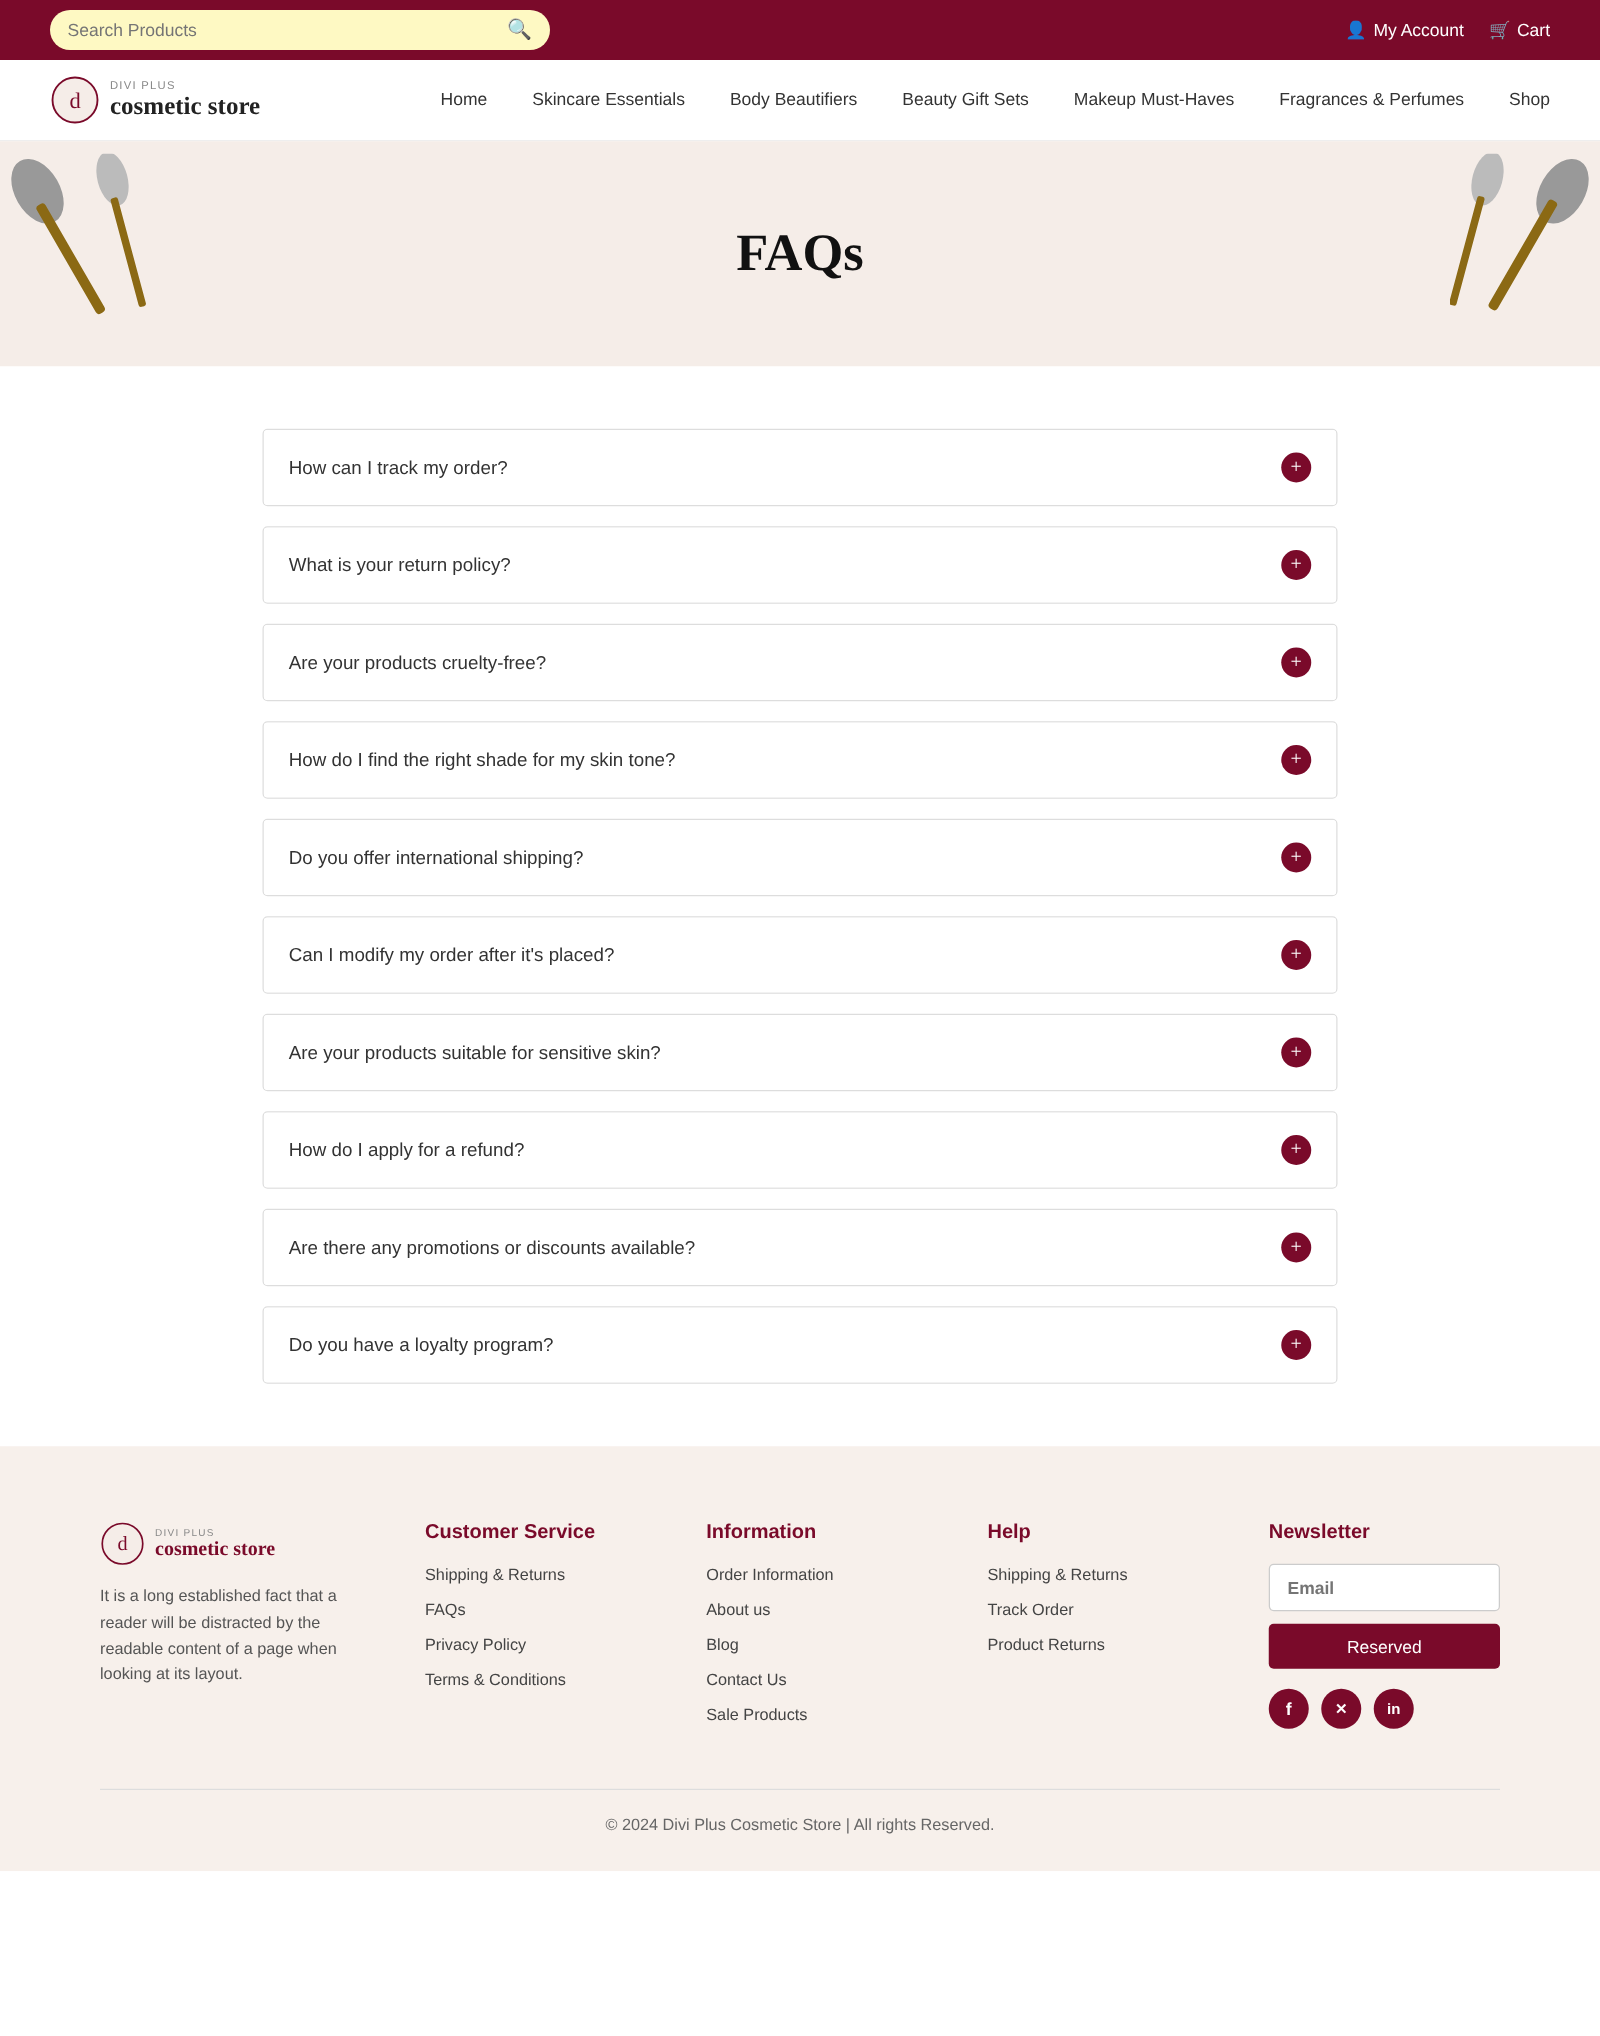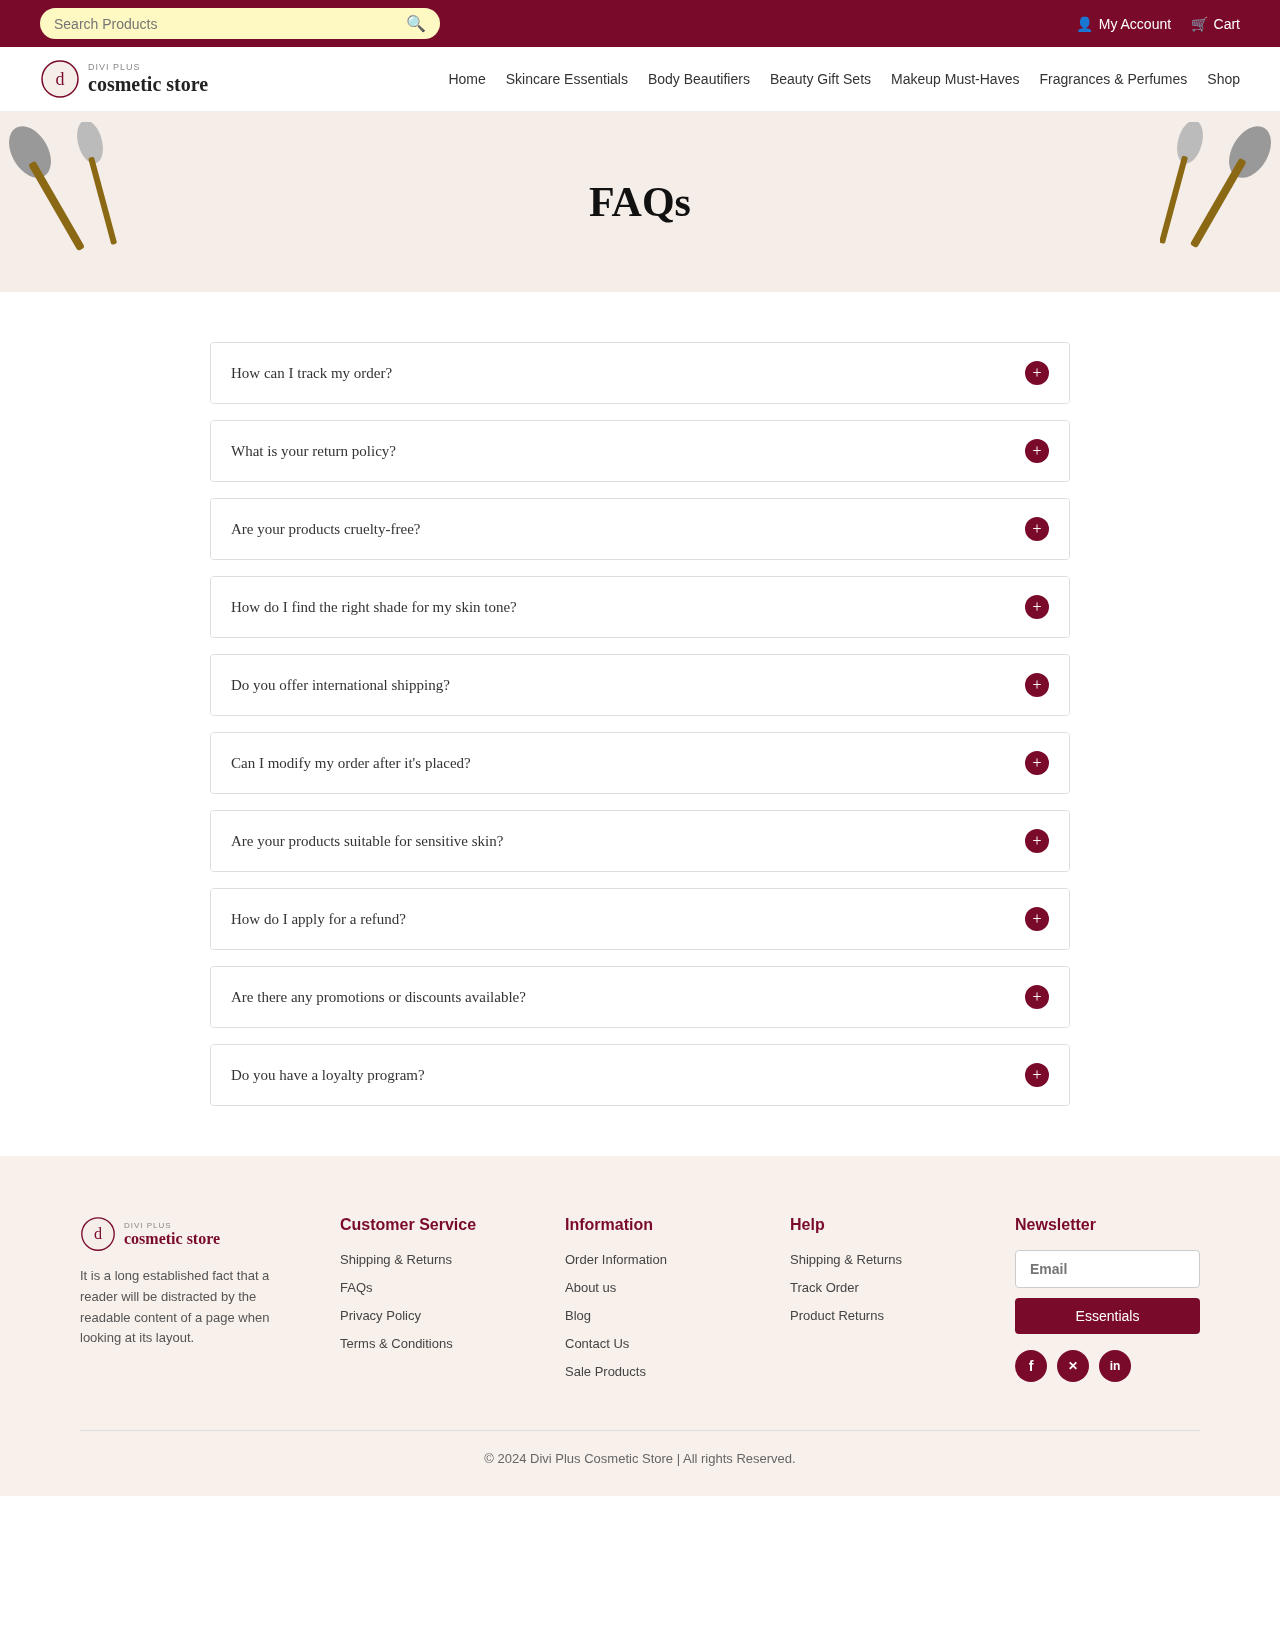--- a/index.html
+++ b/index.html
@@ -82,21 +82,21 @@
       letter-spacing: 1px;
     }
     .logo-text .cosmetic-store {
       font-size: 20px;
       font-family: Georgia, serif;
       color: #222;
       font-weight: bold;
     }
     .nav-links {
       display: flex;
-      gap: 20px;
+      gap: 36px;
       list-style: none;
     }
     .nav-links a {
       color: #333;
       text-decoration: none;
       font-size: 14px;
       font-family: Arial, sans-serif;
     }
 
     
@@ -148,21 +148,21 @@
     .faq-header {
       display: flex;
       align-items: center;
       justify-content: space-between;
       padding: 18px 20px;
       cursor: pointer;
       background: #fff;
     }
     .faq-question {
       font-size: 15px;
-      font-family: Liberation Serif, serif;
+      font-family: Liberation Sans, sans-serif;
       color: #333;
     }
     .faq-toggle {
       width: 24px;
       height: 24px;
       border-radius: 50%;
       background: #7a0a2a;
       color: #fff;
       display: flex;
       align-items: center;
@@ -448,21 +448,21 @@
       <ul id="help-links">
           <li><a href="#">Shipping &amp; Returns</a></li>
           <li><a href="#">Track Order</a></li>
           <li><a href="#">Product Returns</a></li>
         </ul>
     </div>
 
     <div class="footer-col">
       <h4>Newsletter</h4>
       <input type="email" class="newsletter-email" placeholder="Email" style="">
-      <button class="subscribe-btn">Essentials</button>
+      <button class="subscribe-btn">Reserved</button>
       <div class="social-icons">
         <a href="#" class="social-icon">f</a>
         <a href="#" class="social-icon" style="font-size:12px;">✕</a>
         <a href="#" class="social-icon" style="font-size:12px;">in</a>
       </div>
     </div>
   </div>
 
   <div class="footer-bottom">
     <span>© 2024 Divi Plus Cosmetic Store | All rights Reserved.</span>

